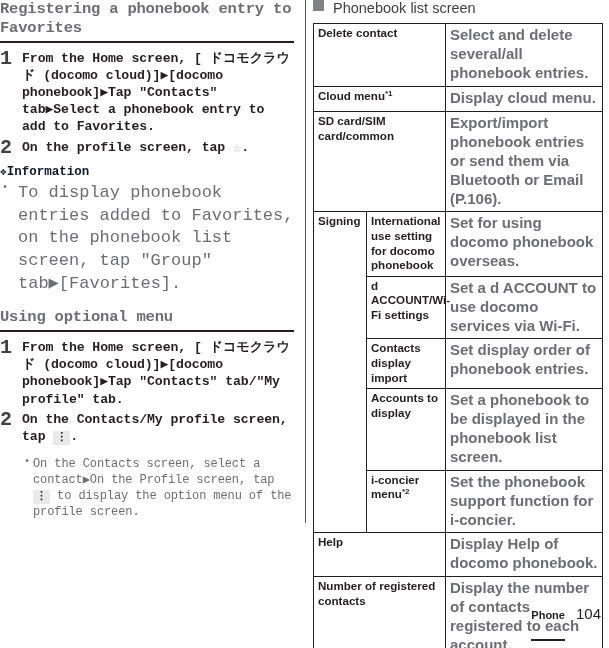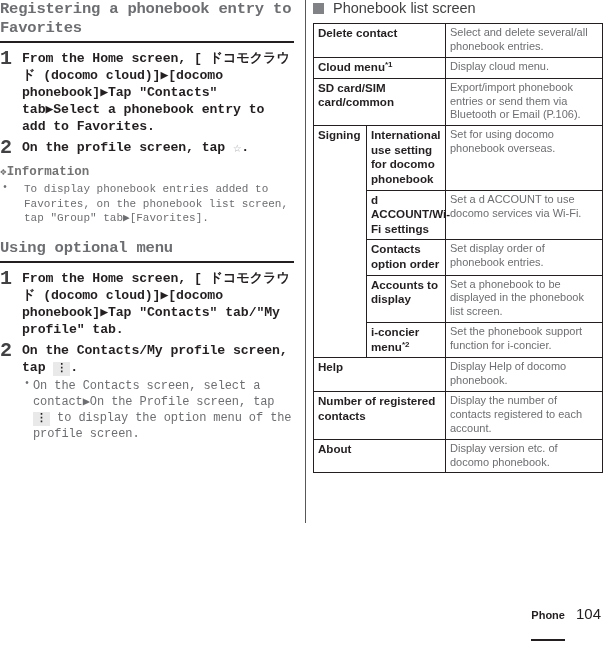--- a/index.html
+++ b/index.html
@@ -81,46 +81,46 @@
     font-size: 11px;
     line-height: 11px;
     padding: 1px 3px 2px 3px;
     vertical-align: 0px;
     letter-spacing: 0;
     font-weight: bold;
   }
   .info-head {
     font-size: 12.5px;
     font-weight: bold;
-    color: #737373;
+    color: #0f172a;
     margin: 7px 0 2px 0;
     line-height: 1.2;
   }
   .info-head .dia { font-size: 11px; }
   .note-list {
     margin: 0; padding: 0;
     list-style: none;
   }
   .note-list li {
     position: relative;
-    padding-left: 24px;
-    font-size: 11px;
+    padding-left: 18px;
+    font-size: 17px;
     line-height: 1.33;
     color: #6d6e71;
     margin-bottom: 1px;
   }
   .note-list li::before {
     content: "\2022";
     position: absolute;
     left: 2px; top: -1px;
     font-size: 10px;
     color: #6d6e71;
   }
   .substep-list {
-    margin: 2px 0 0 0; padding: 0;
+    margin: 11px 0 0 0; padding: 0;
     list-style: none;
   }
   .substep-list li {
     position: relative;
     padding-left: 11px;
     font-size: 12px;
     line-height: 1.34;
     color: #6d6e71;
     font-weight: normal;
   }
@@ -134,21 +134,21 @@
   .spacer-12 { height: 12px; }
 
   
   .right-col {
     position: absolute;
     left: 313px; top: 0px;
     width: 289px;
   }
   .rc-head {
     display: flex;
-    align-items: center;
+    align-items: flex-start;
     font-size: 14.5px;
     color: #414042;
     margin: 0 0 6px 0;
     line-height: 1.2;
   }
   .rc-head .sq {
     display: inline-block;
     width: 11px; height: 11px;
     background: #808285;
     margin-right: 9px;
@@ -164,23 +164,23 @@
     vertical-align: top;
     padding: 2px 4px 3px 4px;
     line-height: 1.26;
   }
   td.k {
     font-size: 11.6px;
     font-weight: bold;
     color: #231f20;
   }
   td.v {
-    font-size: 11px;
-    color: #6d6e71;
-    font-weight: normal;
+    font-size: 15px;
+    color: #6d6e71;
+    font-weight: bold;
   }
   .sup { font-size: 8px; vertical-align: 4px; }
   .footnotes {
     margin-top: 5px;
     font-size: 11px;
     color: #231f20;
     line-height: 1.38;
   }
   .footnotes div { white-space: pre; }
   .fn-mark { font-size: 9px; vertical-align: 3px; }
@@ -297,21 +297,21 @@
         <tr>
           <td class="k" rowspan="5">Signing</td>
           <td class="k">International use setting for docomo phonebook</td>
           <td class="v">Set for using docomo phonebook overseas.</td>
         </tr>
         <tr>
           <td class="k">d ACCOUNT/Wi-Fi settings</td>
           <td class="v">Set a d ACCOUNT to use docomo services via Wi-Fi.</td>
         </tr>
         <tr>
-          <td class="k">Contacts option order</td>
+          <td class="k">Contacts display import</td>
           <td class="v">Set display order of phonebook entries.</td>
         </tr>
         <tr>
           <td class="k">Accounts to display</td>
           <td class="v">Set a phonebook to be displayed in the phonebook list screen.</td>
         </tr>
         <tr>
           <td class="k"><span>i-concier menu</span><span class="sup">*2</span></td>
           <td class="v">Set the phonebook support function for i-concier.</td>
         </tr>

